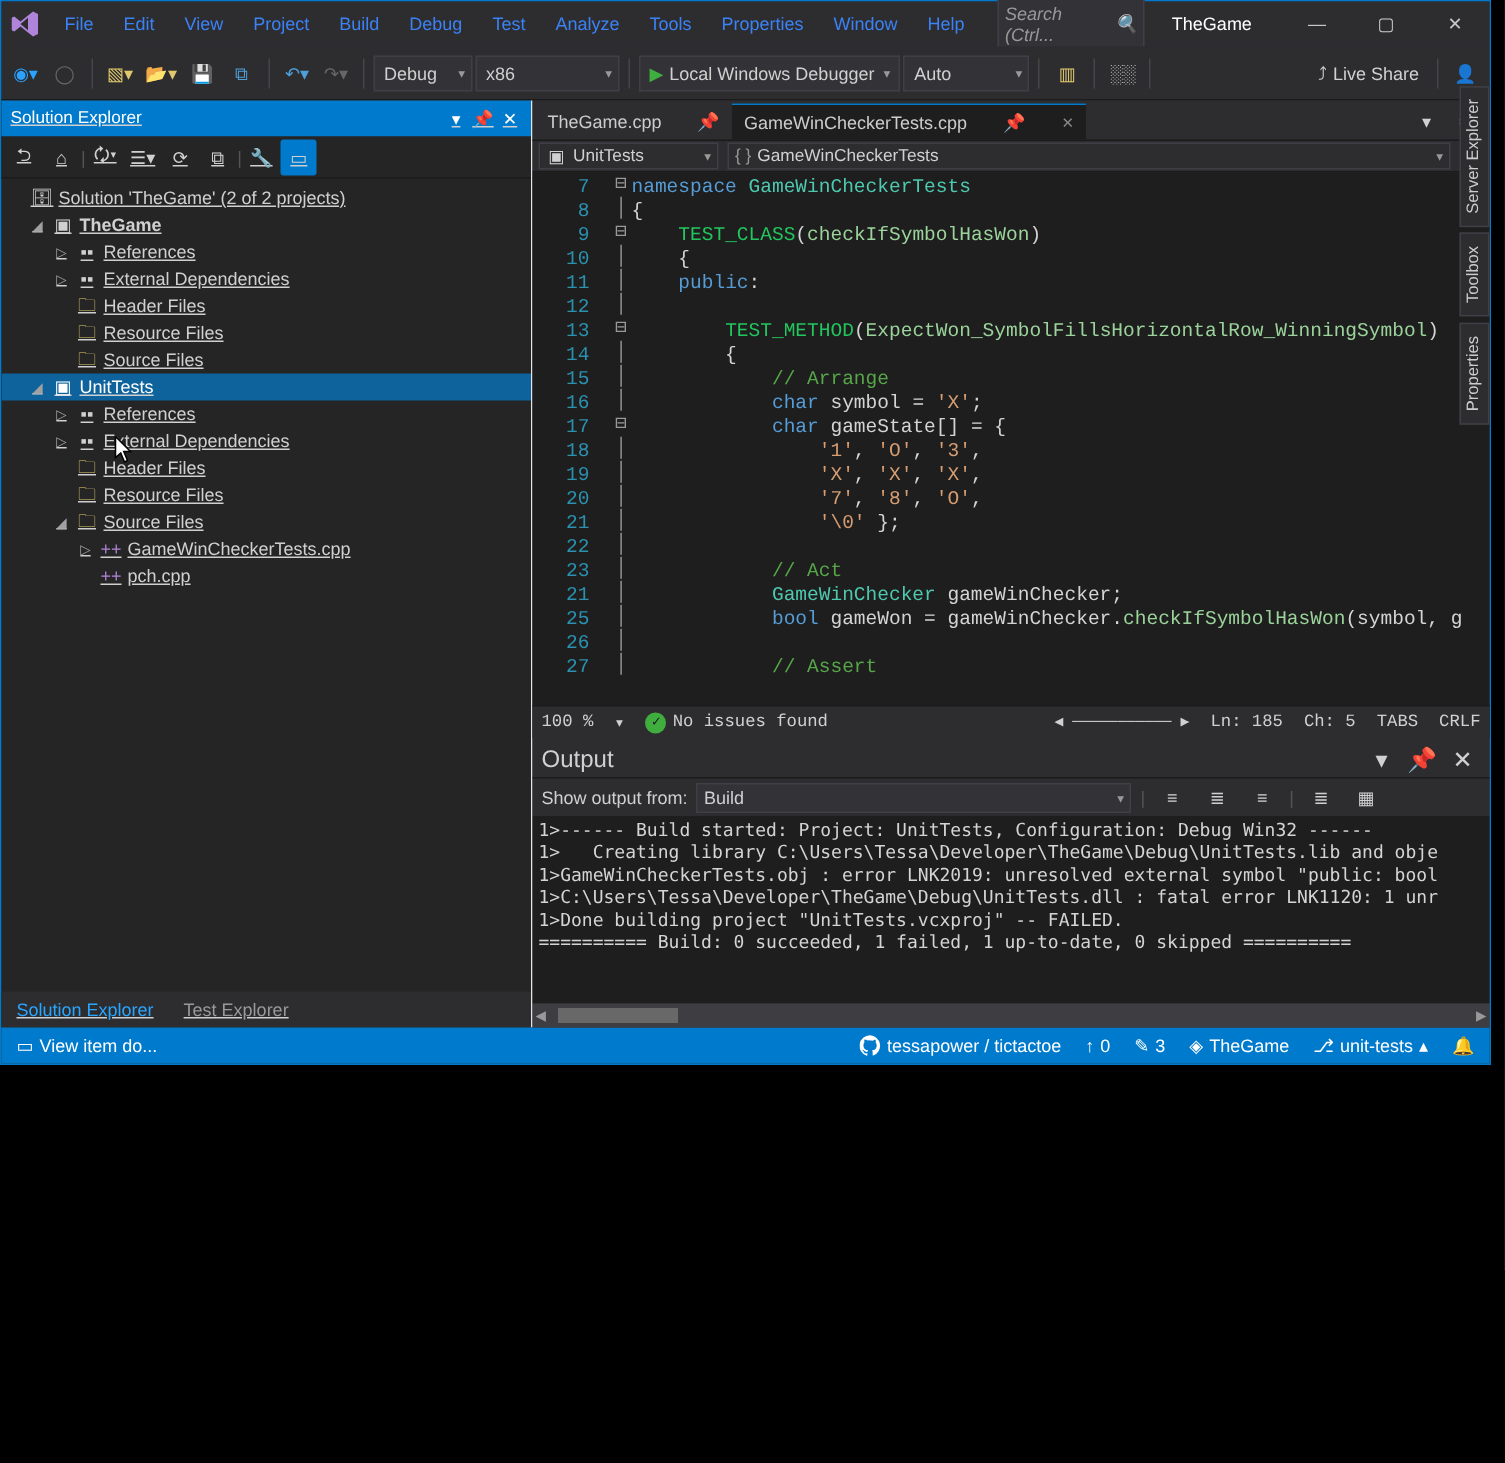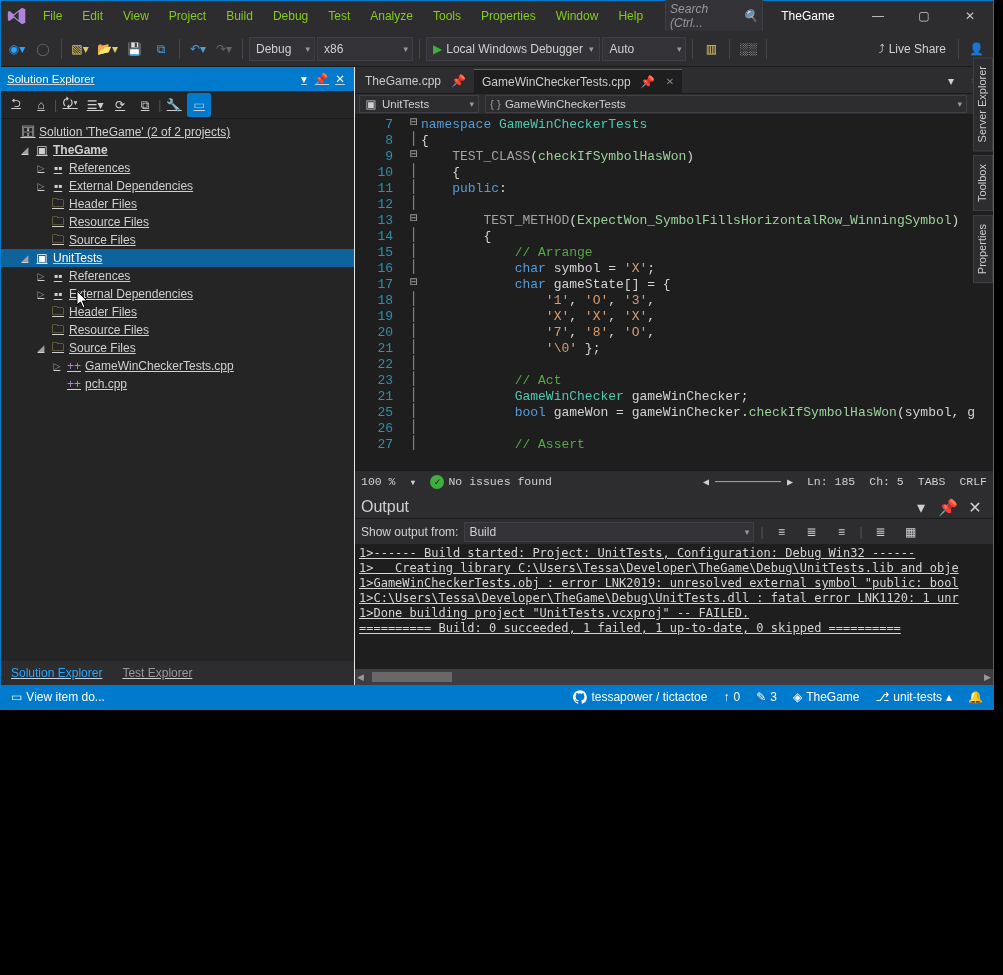--- a/index.html
+++ b/index.html
@@ -29,21 +29,21 @@
     background: #2d2d30;
     padding-left: 6px;
   }
   .vs-logo {
     width: 22px; height: 22px;
     margin-right: 6px;
     display: flex; align-items: center; justify-content: center;
   }
   .menuitem {
     padding: 4px 10px;
-    color: #84cc16;
+    color: #3b82f6;
     cursor: pointer;
   }
   .title-search {
     margin-left: 12px;
     width: 108px;
     background: #333337;
     border: 1px solid #3f3f46;
     color: #999;
     padding: 2px 4px;
     display: flex;
@@ -139,21 +139,21 @@
     height:24px; display:flex; align-items:stretch; background:#2d2d30;
   }
   .se-tab {
     padding:4px 10px; color:#999; font-size:12px; display:flex; align-items:center; cursor:pointer;
   }
   .se-tab.active{ color:#29a6ff;}
   
   .right-panel { flex:1; display:flex; flex-direction:column; min-width:0; position:relative;}
   .doc-tabs { height:26px; display:flex; align-items:flex-end; background:#2d2d30; padding-left:2px;}
   .doc-tab {
-    height:24px; display:flex; align-items:center; padding:0 8px; color:#ccc; gap:10px;
+    height:24px; display:flex; align-items:center; padding:0 8px; color:#ccc; gap:24px;
     cursor:pointer; font-size:12px;
   }
   .doc-tab.active{ background:#1e1e1e; border-top:1px solid #007acc;}
   .doc-tab .close{ color:#888; font-size:10px;}
   .doc-tabs-right { margin-left:auto; display:flex; gap:2px; padding-right:4px; align-items:center;}
   .nav-bar {
     height:22px; display:flex; align-items:center; background:#2d2d30; border-top:1px solid #1b1b1c; border-bottom:1px solid #1b1b1c;
     padding:0 4px; gap:6px; font-size:11.5px;
   }
   .nav-combo { flex:1; background:#2d2d30; border:1px solid #3f3f46; padding:0 4px; height:18px; display:flex; align-items:center; gap:4px; position:relative; cursor:pointer;}
@@ -166,21 +166,21 @@
   .gutter {
     width:52px; background:#1e1e1e; color:#2b91af; text-align:right; padding:2px 14px 0 0;
     line-height:16px;
   }
   .outline-col{
     width:14px; color:#999; text-align:center; line-height:16px;
   }
   .code {
     flex:1; color:#d4d4d4; line-height:16px; padding-top:2px; white-space:pre;
   }
-  .k{color:#569cd6;} .t{color:#4ec9b0;} .s{color:#d69d72;} .c{color:#57a64a;} .m{color:#a3a3a3;} .f{color:#9bd39b;}
+  .k{color:#569cd6;} .t{color:#4ec9b0;} .s{color:#d69d72;} .c{color:#57a64a;} .m{color:#22c55e;} .f{color:#9bd39b;}
   .editor-status{
     height:22px; background:#2d2d30; display:flex; align-items:center; padding:0 6px; gap:14px;
     font-size:11.5px; color:#d0d0d0; border-top:1px solid #1b1b1c;
   }
   .editor-status .spacer{ flex:1;}
   .no-iss{ display:flex; align-items:center; gap:4px;}
   .no-iss-icon{ width:14px;height:14px;border-radius:50%;background:#3fae3f;display:flex;align-items:center;justify-content:center;color:#1e1e1e;font-size:10px;}
   
   .output-panel{ height:193px; display:flex; flex-direction:column; border-top:4px solid #2d2d30;}
   .output-title{
@@ -189,21 +189,21 @@
   .output-title .pw-icons{ margin-left:auto; display:flex; gap:2px;}
   .output-toolbar{
     height:26px; background:#2d2d30; display:flex; align-items:center; padding:0 6px; gap:6px; font-size:12px;
     border-top:1px solid #1b1b1c;
   }
   .out-combo { width:290px; height:20px; background:#333337; border:1px solid #3f3f46; padding:0 4px; display:flex; align-items:center; position:relative;}
   .out-combo::after{content:"▾"; position:absolute; right:4px; font-size:9px; color:#999;}
   .output-body{
     flex:1; background:#1e1e1e; color:#d4d4d4;
     font-family:Consolas,monospace; font-size:12px; line-height:15px;
-    padding:2px 4px; overflow:hidden; white-space:pre;text-decoration:underline;
+    padding:2px 4px; overflow:hidden; white-space:pre;
   }
   .scroll-h{height:16px; background:#3e3e42; display:flex; align-items:center;}
   .scroll-thumb{height:10px; background:#686868; width:80px; margin-left:6px;}
   
   .side-tabs{
     position:absolute; right:0; top:56px; width:20px;
     display:flex; flex-direction:column; gap:4px;
   }
   .side-tab{
     writing-mode:vertical-rl; transform:rotate(180deg);

